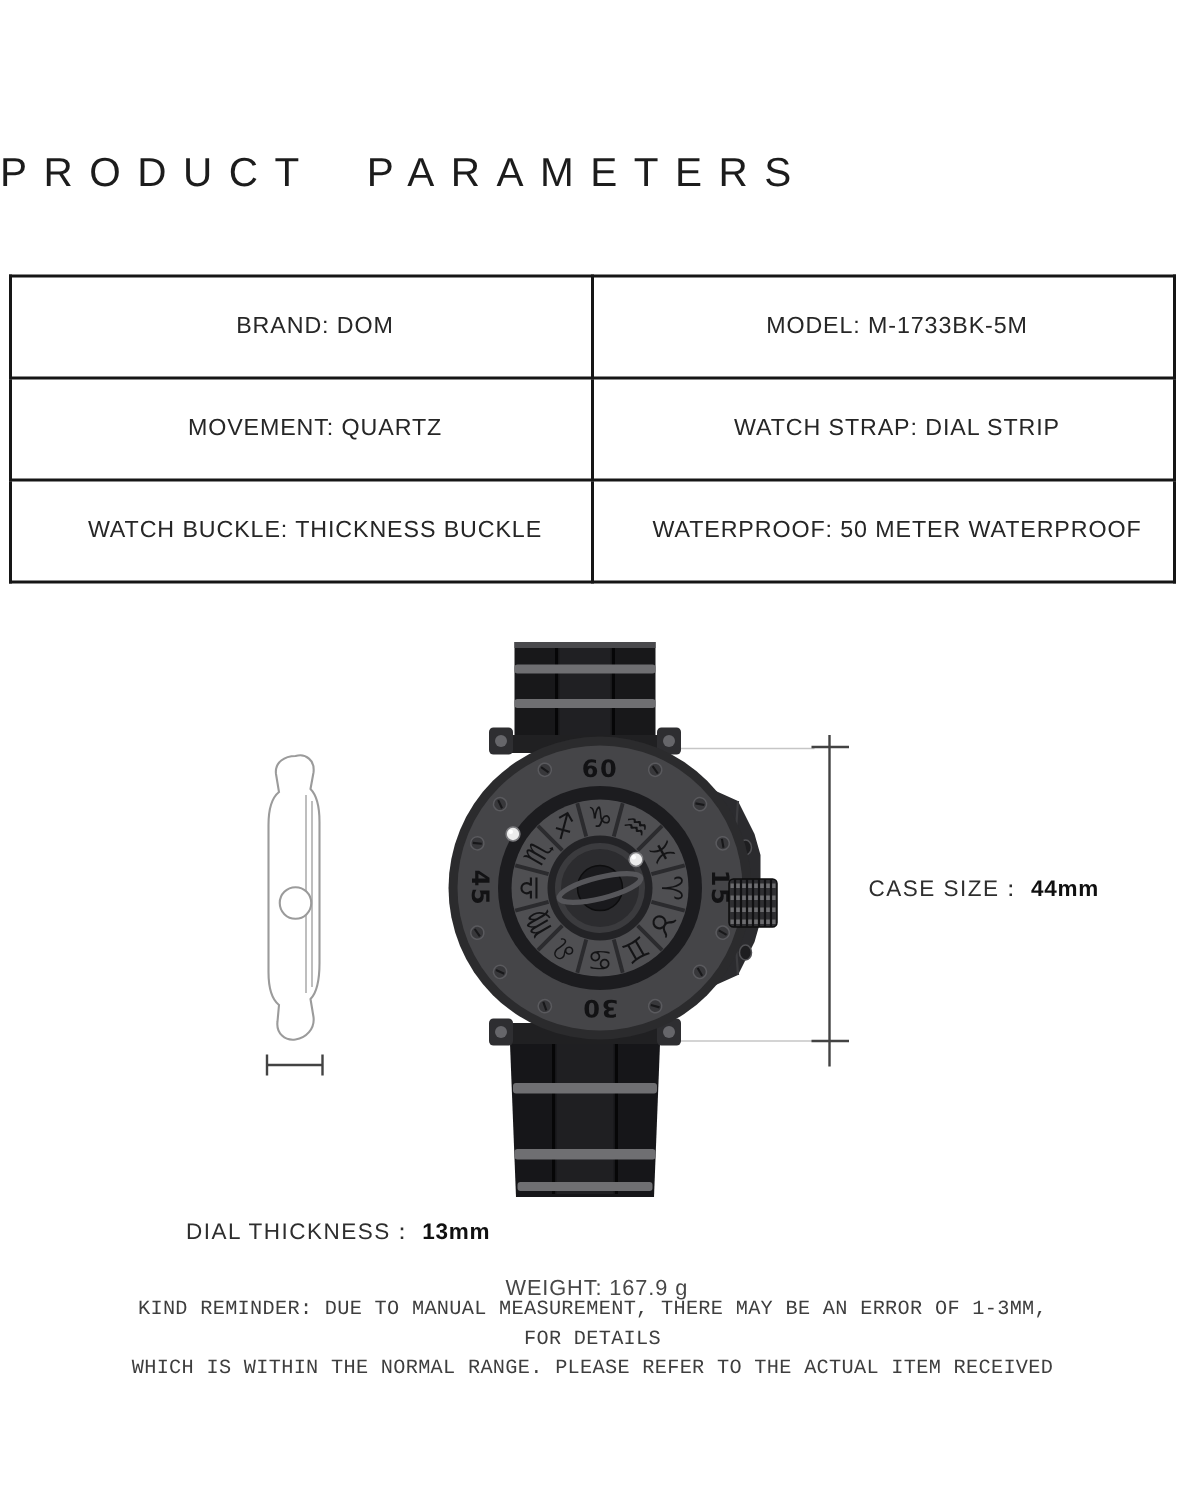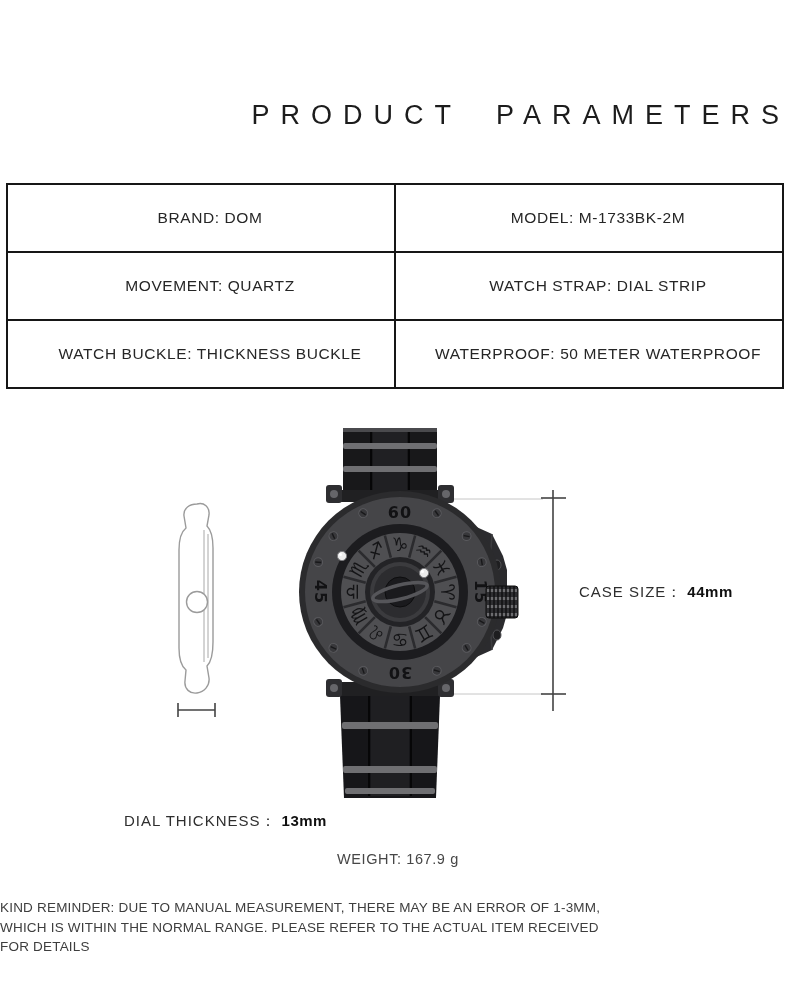--- a/index.html
+++ b/index.html
@@ -1,30 +1,30 @@
 <!DOCTYPE html>
 <html><head>
 <meta charset="utf-8">
 <style>
   html,body{margin:0;padding:0;background:#fff;}
   .page{position:relative;width:790px;height:1007px;background:#ffffff;overflow:hidden;
         font-family:"Liberation Sans","DejaVu Sans",sans-serif;}
-  .title{position:absolute;top:100px;left:0;right:0;text-align:right;
+  .title{position:absolute;top:100px;left:0;right:0;text-align:left;
          font-size:27px;letter-spacing:11px;word-spacing:16px;color:#1c1c1c;font-weight:500;}
   table.spec{position:absolute;left:6px;top:183px;width:778px;border-collapse:collapse;text-align:center;}
   table.spec td{border:2px solid #161616;height:66px;width:50%;vertical-align:middle;
                 font-size:15.5px;color:#262626;letter-spacing:0.6px;padding:0 8px 0 26px;}
   .fig{position:absolute;left:0;top:420px;width:790px;height:420px;}
   .meas{position:absolute;font-size:15px;color:#2e2e2e;letter-spacing:1px;white-space:nowrap;}
   .meas b{color:#101010;margin-left:5px;letter-spacing:0.5px;}
   .case-size{left:579px;top:583px;}
   .dial-th{left:124px;top:772px;margin-top:40px;}
   .weight{left:337px;top:811px;font-size:14.5px;color:#474747;letter-spacing:0.6px;margin-top:40px;}
-  .reminder{position:absolute;top:898px;left:0;right:0;
-            font-size:13.5px;color:#3e3e3e;line-height:1.45;letter-spacing:0.2px;}
+  .reminder{position:absolute;top:864px;left:0;right:0;text-align:center;
+            font-size:13.5px;color:#3e3e3e;line-height:1.45;letter-spacing:0.2px;font-family:Liberation Mono, monospace;}
   
   .ln-light{stroke:#c6c6c6;stroke-width:1;}
   .ln-dim{stroke:#434343;stroke-width:1.6;fill:none;}
   .outline{fill:#ffffff;stroke:#9b9b9b;stroke-width:1.4;}
   .outline-thin{stroke:#a8a8a8;stroke-width:1;fill:none;}
   .screw{fill:#38383b;stroke:#5a5a5e;stroke-width:1;}
   .slash{stroke:#18181a;stroke-width:1.4;}
   .sep{stroke:#2b2b2e;stroke-width:2.6;}
   .zod{font-family:"DejaVu Sans",sans-serif;font-size:19px;fill:#141416;text-anchor:middle;}
   .bnum{font-family:"DejaVu Sans",sans-serif;font-size:16px;font-weight:bold;
@@ -36,21 +36,21 @@
 <body>
 
 <div class="page">
 
   <div class="title">PRODUCT PARAMETERS</div>
 
   <table class="spec">
     <tbody>
         <tr>
       <td>BRAND: DOM</td>
-      <td>MODEL: M-1733BK-2M</td>
+      <td>MODEL: M-1733BK-5M</td>
     </tr>
     <tr>
       <td>MOVEMENT: QUARTZ</td>
       <td>WATCH STRAP: DIAL STRIP</td>
     </tr>
     <tr>
       <td>WATCH BUCKLE: THICKNESS BUCKLE</td>
       <td>WATERPROOF: 50 METER WATERPROOF</td>
     </tr>
   </tbody>
@@ -305,17 +305,17 @@
   <div class="meas case-size">
     <span>CASE SIZE：</span><b>44mm</b>
   </div>
   <div class="meas dial-th">
     <span>DIAL THICKNESS：</span><b>13mm</b>
   </div>
   <div class="meas weight">WEIGHT: 167.9 g</div>
 
   <div class="reminder">
     <div>KIND REMINDER: DUE TO MANUAL MEASUREMENT, THERE MAY BE AN ERROR OF 1-3MM,</div>
+    <div>FOR DETAILS</div>
     <div>WHICH IS WITHIN THE NORMAL RANGE. PLEASE REFER TO THE ACTUAL ITEM RECEIVED</div>
-    <div>FOR DETAILS</div>
   </div>
 
 </div>
 
 </body></html>

